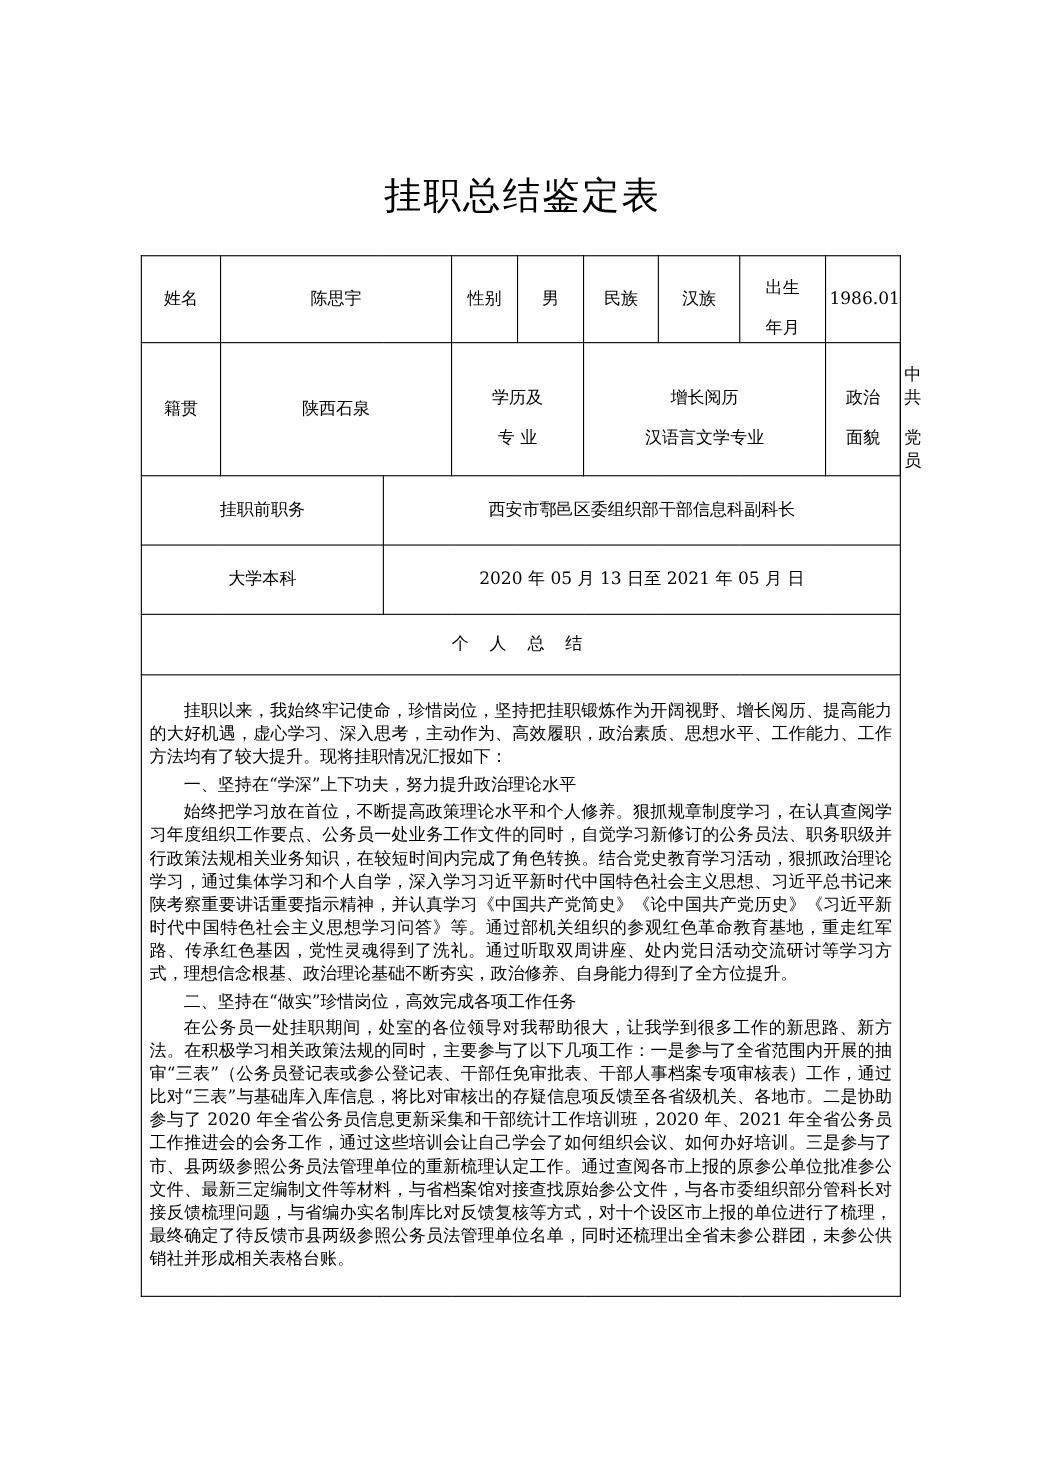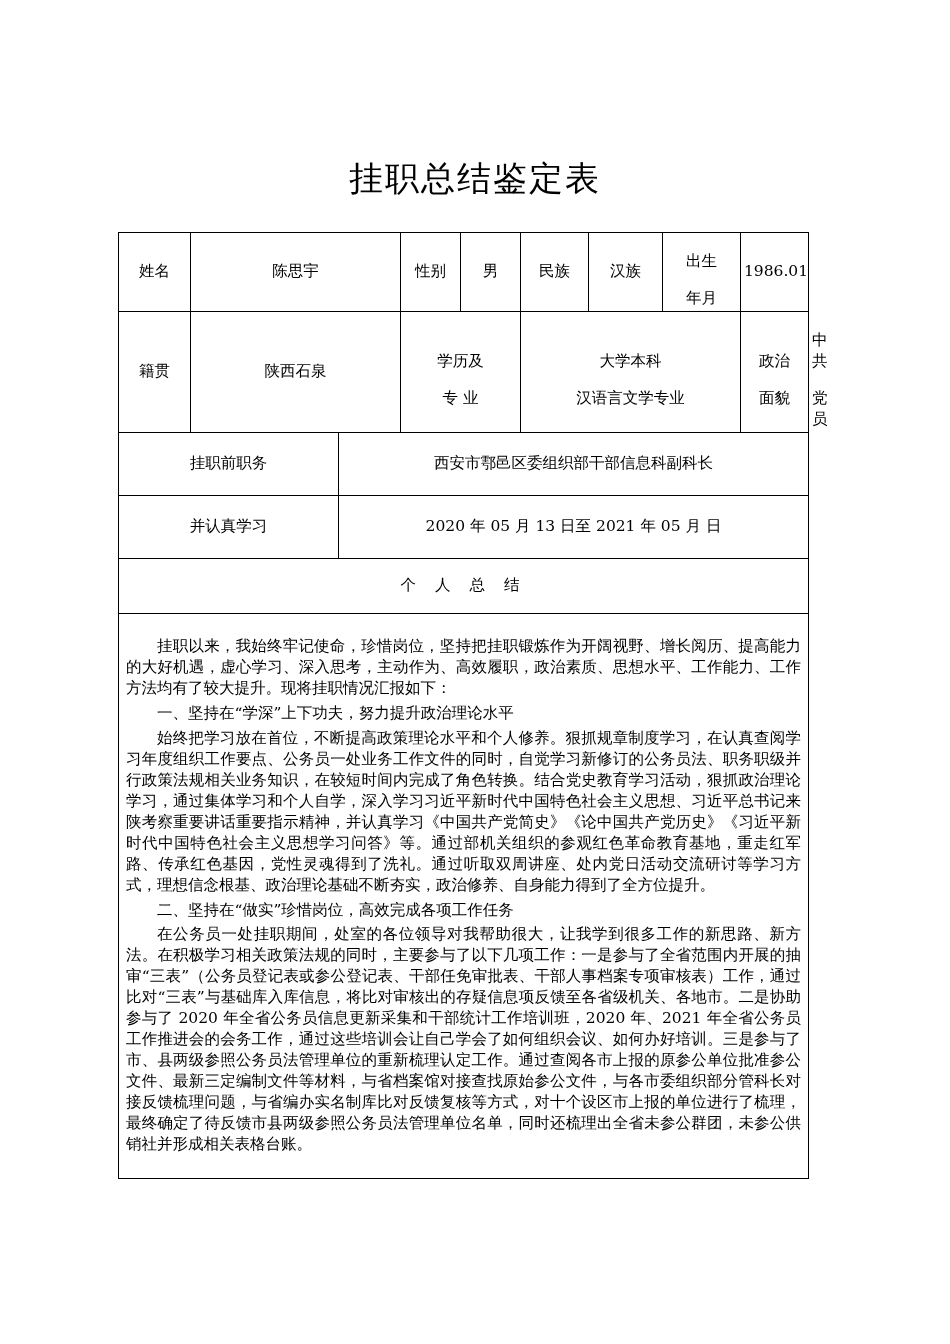--- a/index.html
+++ b/index.html
@@ -31,21 +31,21 @@
     text-align: center;
     font-size: 34px;
     font-weight: normal;
     letter-spacing: 2px;
     font-family: "DejaVu Serif", "Liberation Serif", serif;
     line-height: 1.2;
   }
   table.form {
     position: absolute;
     top: 232px;
-    left: 118px;
+    left: 128px;
     width: 690px;
     border-collapse: collapse;
     table-layout: fixed;
   }
   table.form td {
     border: 1px solid #000000;
     text-align: center;
     vertical-align: middle;
     font-size: 15.5px;
     font-family: "DejaVu Serif", "Liberation Serif", serif;
@@ -118,41 +118,41 @@
     </tr>
 
     <tr>
       <td class="h-label">籍贯</td>
       <td colspan="2">陕西石泉</td>
       <td colspan="2">
         <span class="two-line">学历及</span>
         <span class="two-line">专 业</span>
       </td>
       <td colspan="3">
-        <span class="two-line">大学本科</span>
+        <span class="two-line">增长阅历</span>
         <span class="two-line">汉语言文学专业</span>
       </td>
       <td>
         <span class="two-line">政治</span>
         <span class="two-line">面貌</span>
       </td>
       <td>
         <span class="two-line">中共</span>
         <span class="two-line">党员</span>
       </td>
     </tr>
 
     <tr>
       <td class="h-row" colspan="2">挂职前职务</td>
       <td colspan="7">西安市鄠邑区委组织部干部信息科副科长</td>
     </tr>
 
 
     <tr>
-      <td class="h-row" colspan="2">并认真学习</td>
+      <td class="h-row" colspan="2">大学本科</td>
       <td colspan="7" class="date-line">2020 年 05 月 13 日至 2021 年 05 月  日</td>
     </tr>
 
     <tr>
       <td class="tall section-head" colspan="9">个 人 总 结</td>
     </tr>
 
     <tr>
       <td class="body-cell" colspan="9">
         <div id="summary-paragraphs">

